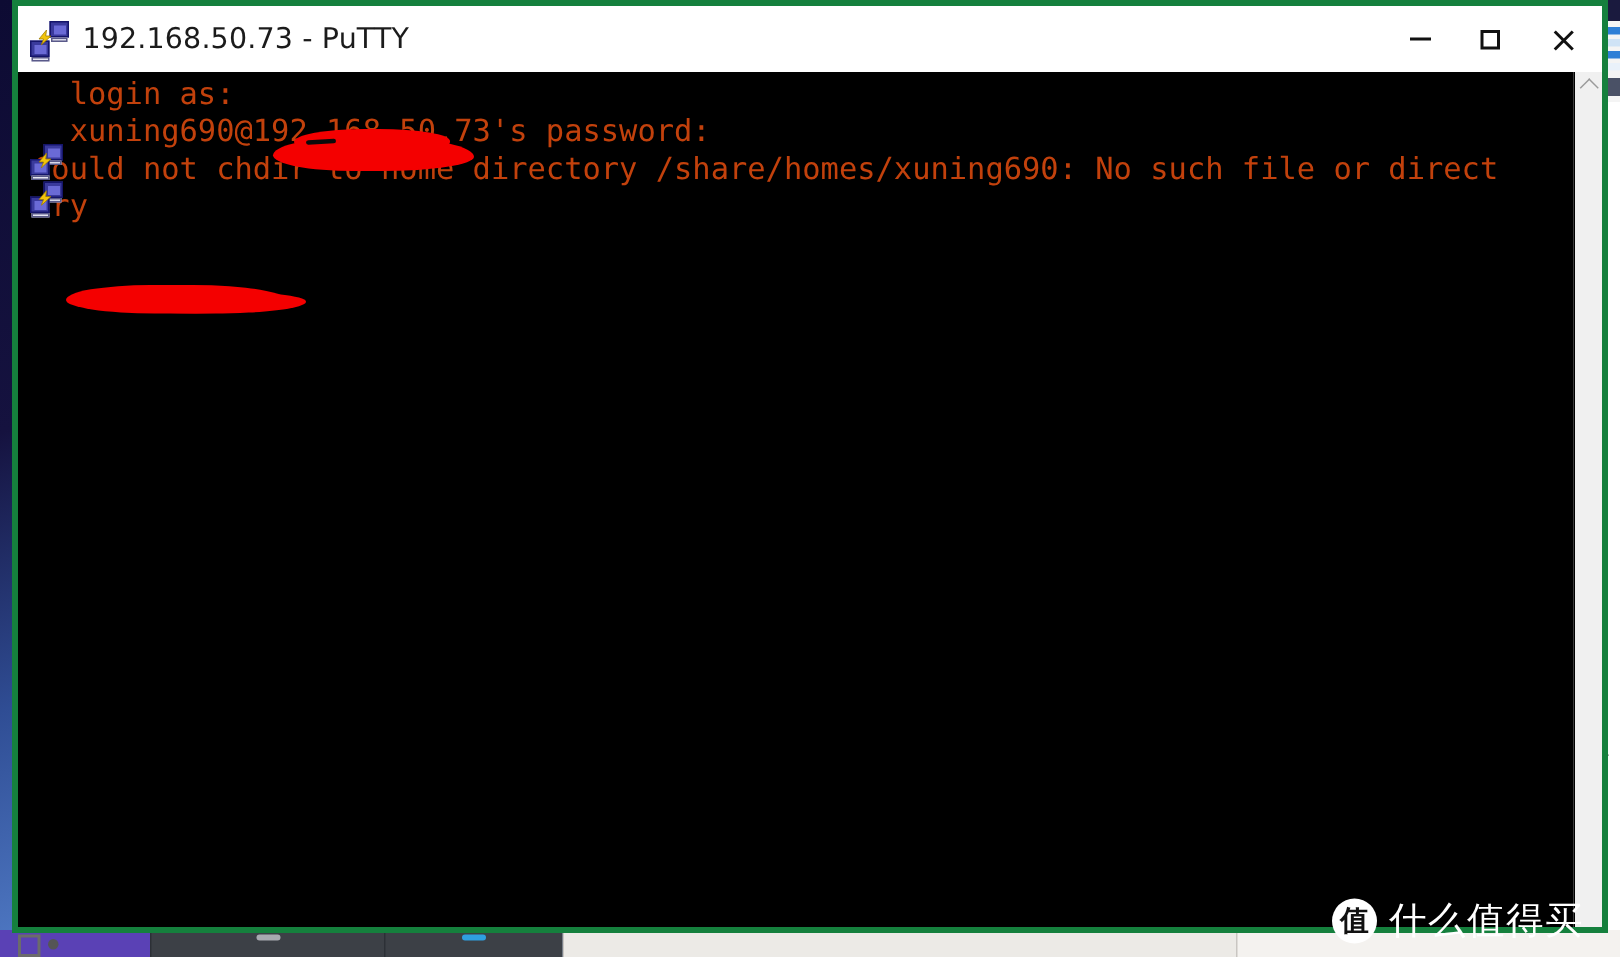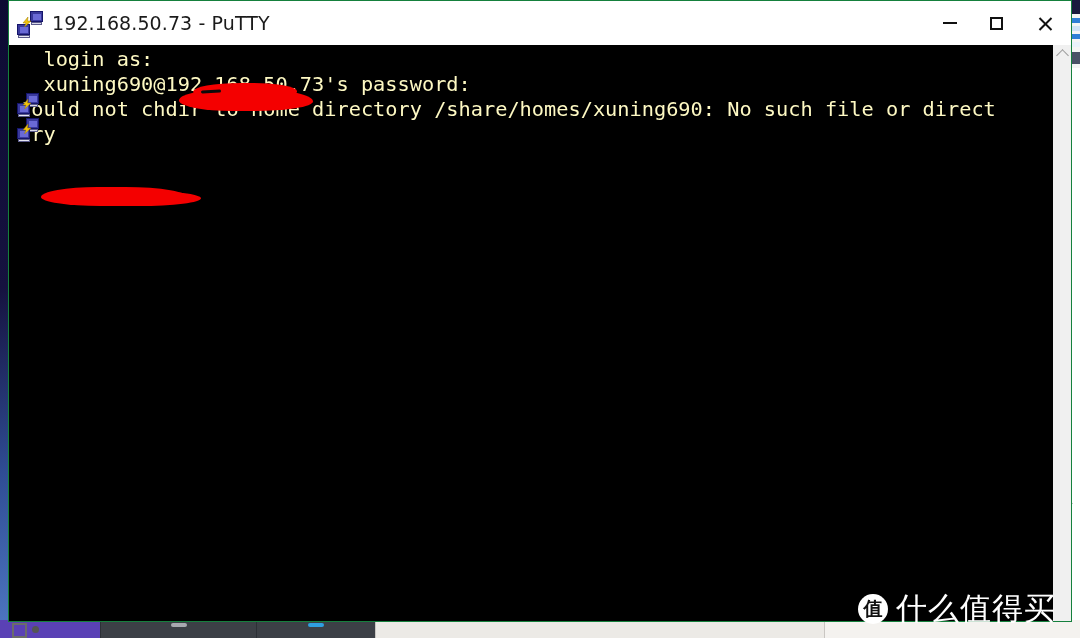--- a/index.html
+++ b/index.html
@@ -114,21 +114,21 @@
   }
 
   
   .putty-window {
     position: absolute;
     left: 8px;
     top: 0px;
     width: 1064px;
     height: 622px;
     background: #000000;
-    border: 1px solid #15803d;
+    border: 4px solid #15803d;
     box-sizing: border-box;
     z-index: 10;
     display: flex;
     flex-direction: column;
   }
 
   .titlebar {
     height: 44px;
     background: #ffffff;
     display: flex;
@@ -209,21 +209,21 @@
 
   .terminal {
     flex: 1 1 auto;
     background: #000000;
     padding: 2px 0 0 10px;
     position: relative;
     overflow: hidden;
   }
 
   .term-line {
-    color: #fef9c3;
+    color: #c2410c;
     font-family: "DejaVu Sans Mono", "Liberation Mono", monospace;
     font-size: 20.3px;
     line-height: 25px;
     white-space: pre;
     letter-spacing: 0px;
     position: relative;
     height: 25px;
   }
 
   .cursor-block {
@@ -389,21 +389,21 @@
     display: flex;
     align-items: center;
     justify-content: center;
     font-size: 19px;
     font-family: "DejaVu Sans", sans-serif;
     font-weight: bold;
     margin-right: 8px;
   }
   .wm-text {
     color: #ffffff;
-    font-size: 31px;
+    font-size: 25px;
     font-family: "DejaVu Sans", sans-serif;
     letter-spacing: 1px;
     white-space: nowrap;
   }
 </style>
 </head>
 <body>
 
 <div id="screen">
 

